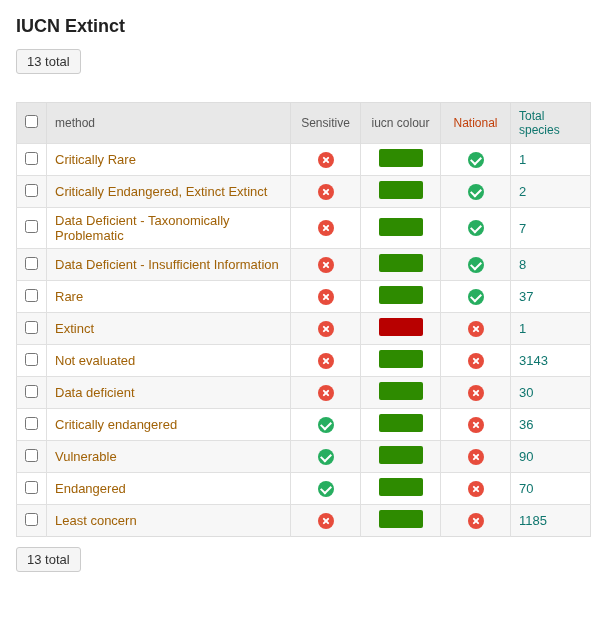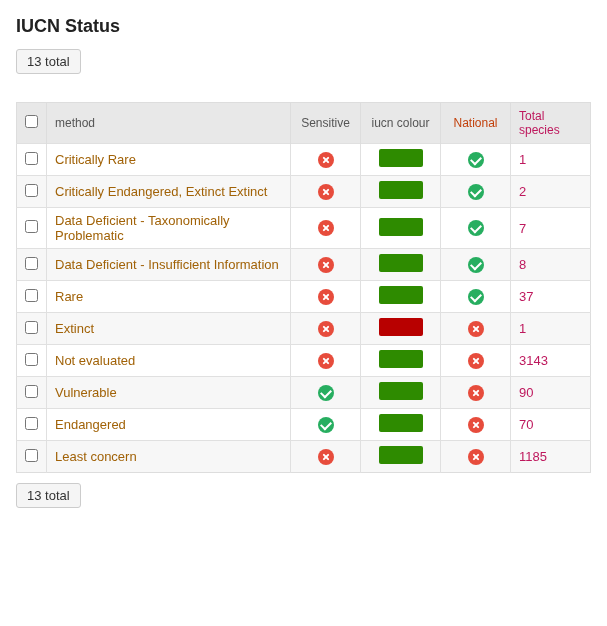--- a/index.html
+++ b/index.html
@@ -71,21 +71,21 @@
       width: 70px;
       text-align: center;
     }
     .iucn-cell {
       width: 80px;
       text-align: center;
     }
     .total-cell {
       width: 80px;
       text-align: left;
-      color: #be185d;
+      color: #0f766e;
     }
     .color-block {
       display: inline-block;
       width: 44px;
       height: 18px;
       border-radius: 2px;
     }
     .icon-cross {
       display: inline-block;
       width: 16px;
@@ -134,21 +134,21 @@
     }
     .bottom-total {
       margin-top: 10px;
     }
   </style>
 </head>
 <body>
 
 
 
-<h2>IUCN Status</h2>
+<h2>IUCN Extinct</h2>
 
 <div class="total-badge">13 total</div>
 
 <table>
   <thead>
     <tr>
       <th class="cb-cell">
         <input type="checkbox" style="">
       </th>
       <th class="method-cell">method</th>
@@ -210,20 +210,36 @@
       <tr>
         <td class="cb-cell"><input type="checkbox" style=""></td>
         <td class="method-cell"><a class="method-link">Not evaluated</a></td>
         <td class="sensitive-cell"><span class="icon-cross"></span></td>
         <td class="iucn-cell"><span class="color-block" style="background: rgb(46, 139, 0);"></span></td>
         <td class="national-cell"><span class="icon-cross"></span></td>
         <td class="total-cell">3143</td>
       </tr>
       <tr>
         <td class="cb-cell"><input type="checkbox" style=""></td>
+        <td class="method-cell"><a class="method-link">Data deficient</a></td>
+        <td class="sensitive-cell"><span class="icon-cross"></span></td>
+        <td class="iucn-cell"><span class="color-block" style="background: rgb(46, 139, 0);"></span></td>
+        <td class="national-cell"><span class="icon-cross"></span></td>
+        <td class="total-cell">30</td>
+      </tr>
+      <tr>
+        <td class="cb-cell"><input type="checkbox" style=""></td>
+        <td class="method-cell"><a class="method-link">Critically endangered</a></td>
+        <td class="sensitive-cell"><span class="icon-check"></span></td>
+        <td class="iucn-cell"><span class="color-block" style="background: rgb(46, 139, 0);"></span></td>
+        <td class="national-cell"><span class="icon-cross"></span></td>
+        <td class="total-cell">36</td>
+      </tr>
+      <tr>
+        <td class="cb-cell"><input type="checkbox" style=""></td>
         <td class="method-cell"><a class="method-link">Vulnerable</a></td>
         <td class="sensitive-cell"><span class="icon-check"></span></td>
         <td class="iucn-cell"><span class="color-block" style="background: rgb(46, 139, 0);"></span></td>
         <td class="national-cell"><span class="icon-cross"></span></td>
         <td class="total-cell">90</td>
       </tr>
       <tr>
         <td class="cb-cell"><input type="checkbox" style=""></td>
         <td class="method-cell"><a class="method-link">Endangered</a></td>
         <td class="sensitive-cell"><span class="icon-check"></span></td>

